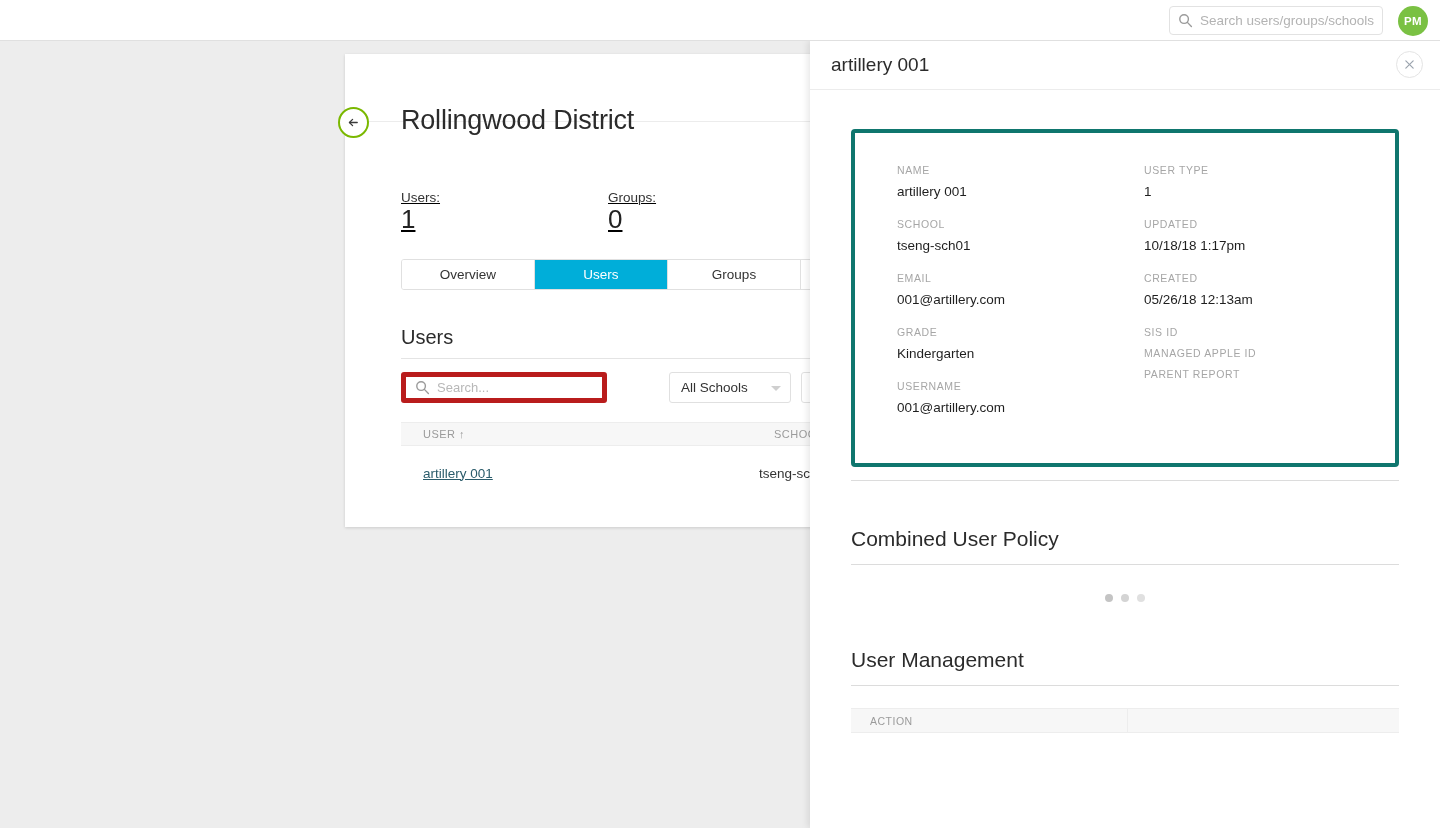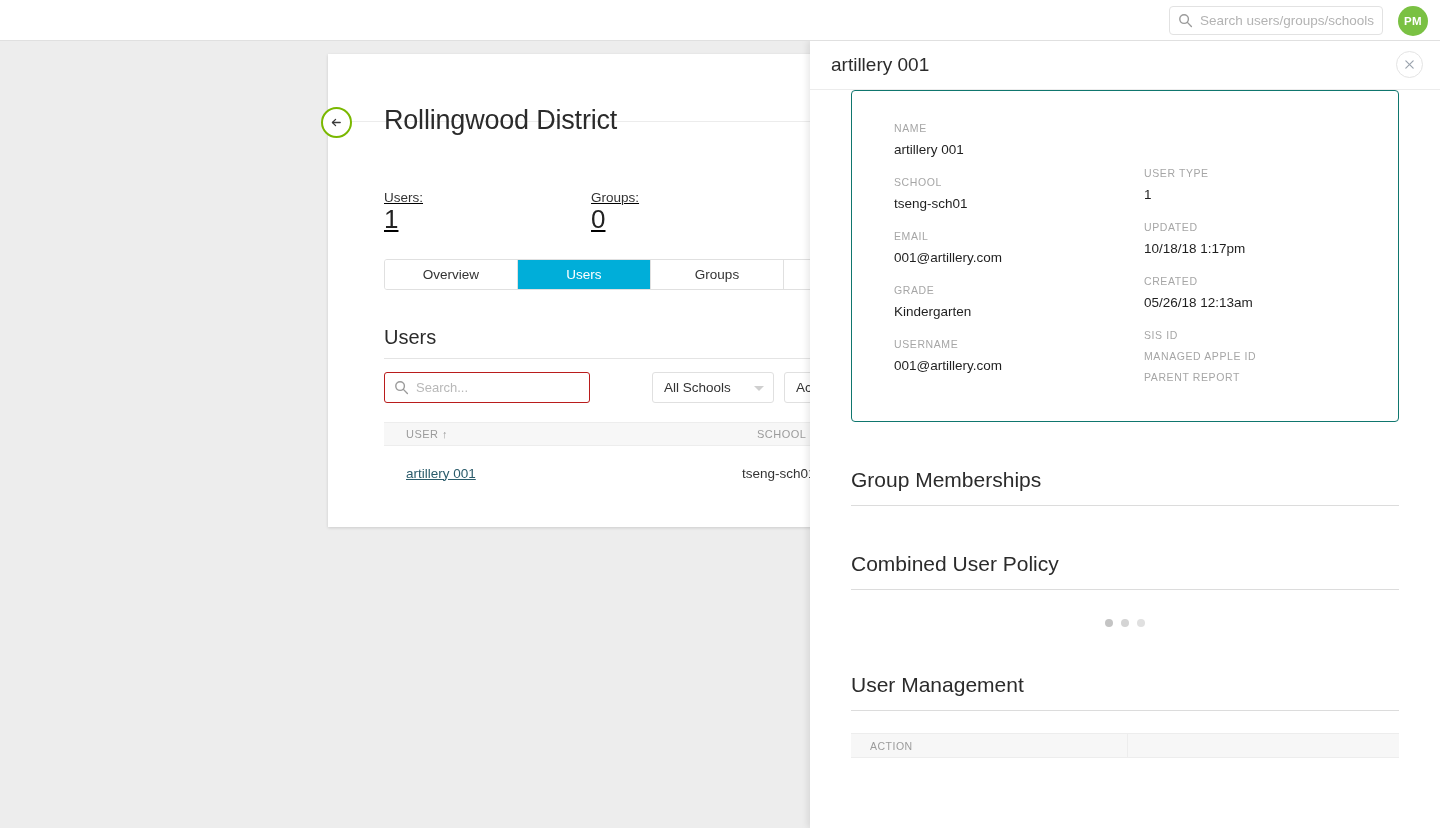--- a/index.html
+++ b/index.html
@@ -36,21 +36,21 @@
   .avatar {
     position: absolute; top: 6px; left: 1398px;
     width: 30px; height: 30px; border-radius: 50%;
     background: #7ac143; color: #fff;
     display: flex; align-items: center; justify-content: center;
     font-size: 11.5px; font-weight: bold; letter-spacing: .3px;
   }
 
   
   .main-card {
-    position: absolute; top: 54px; left: 328px;
+    position: absolute; top: 54px; left: 345px;
     width: 636px; height: 473px;
     background: #fff;
     box-shadow: 0 1px 3px rgba(0,0,0,.14);
     z-index: 5;
   }
   .card-head {
     position: relative; height: 68px;
     border-bottom: 1px solid #ececec;
     display: flex; align-items: center;
   }
@@ -88,21 +88,21 @@
     position: absolute; top: 272px; left: 56px;
     font-size: 20px; color: #2b2b2b; font-weight: normal;
   }
   .section-rule {
     position: absolute; top: 304px; left: 56px;
     width: 580px; height: 1px; background: #e4e4e4;
   }
 
   .filters { position: absolute; top: 318px; left: 56px; display: flex; align-items: center; }
   .tbl-search {
-    width: 206px; height: 31px; border: 1px solid #b91c1c; border-radius: 3px;
+    width: 206px; height: 31px; border: 5px solid #b91c1c; border-radius: 3px;
     display: flex; align-items: center; padding: 0 9px; background: #fff;
   }
   .tbl-search input {
     border: 0; outline: none; width: 100%; background: transparent;
     font-family: "Liberation Sans", sans-serif; font-size: 13px; color: #333;
   }
   .tbl-search input::placeholder { color: #b8b8b8; }
   .select {
     margin-left: 62px; width: 122px; height: 31px;
     border: 1px solid #e0e0e0; border-radius: 3px; background: #fff;
@@ -143,24 +143,23 @@
   .panel-title { margin-left: 21px; font-size: 19px; color: #2b2b2b; font-weight: normal; }
   .close-btn {
     position: absolute; right: 17px; top: 10px;
     width: 27px; height: 27px; border-radius: 50%;
     border: 1px solid #e4e4e4; background: #fff;
     display: flex; align-items: center; justify-content: center; cursor: pointer;
   }
   .panel-body { padding: 0 41px; }
 
   .info-card {
-    border: 1px solid #0f766e; border-radius: 4px;
+    margin-top: 39px; border: 4px solid #0f766e; border-radius: 4px;
     padding: 31px 42px 29px 42px;
     display: flex;
-    align-items: flex-end;
   }
   .info-col { flex: 1; }
   .info-col.right { padding-left: 38px; }
   .field-label {
     font-size: 10.5px; color: #a6a6a6; letter-spacing: .6px;
     margin-bottom: 8px;
   }
   .field-value { font-size: 13.5px; color: #1f1f1f; margin-bottom: 19px; }
   .field-value.empty { height: 0; margin-bottom: 9px; }
   .field-label.tight { margin-bottom: 8px; }
@@ -302,21 +301,20 @@
           <div class="field-value">05/26/18 12:13am</div>
           <div class="field-label tight">SIS ID</div>
           <div class="field-value empty"></div>
           <div class="field-label tight">MANAGED APPLE ID</div>
           <div class="field-value empty"></div>
           <div class="field-label tight">PARENT REPORT</div>
           <div class="field-value empty"></div>
         </div>
       </div>
 
-      <h2 class="sub-head">Group Memberships</h2>
       <div class="sub-rule"></div>
       <div class="group-item">
       </div>
 
       <h2 class="sub-head">Combined User Policy</h2>
       <div class="sub-rule"></div>
       <div class="loader">
         <span class="dot"></span>
         <span class="dot d2"></span>
         <span class="dot d3"></span>

